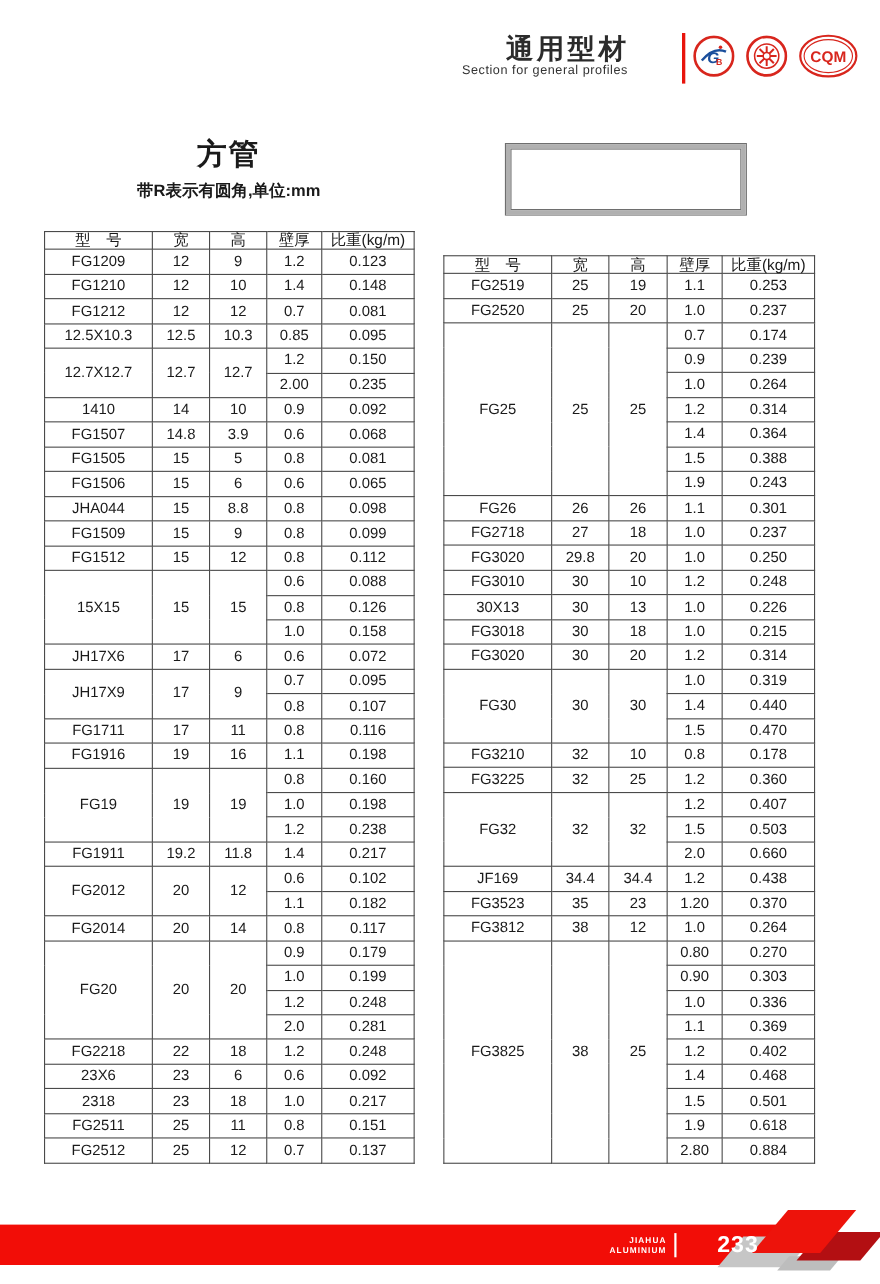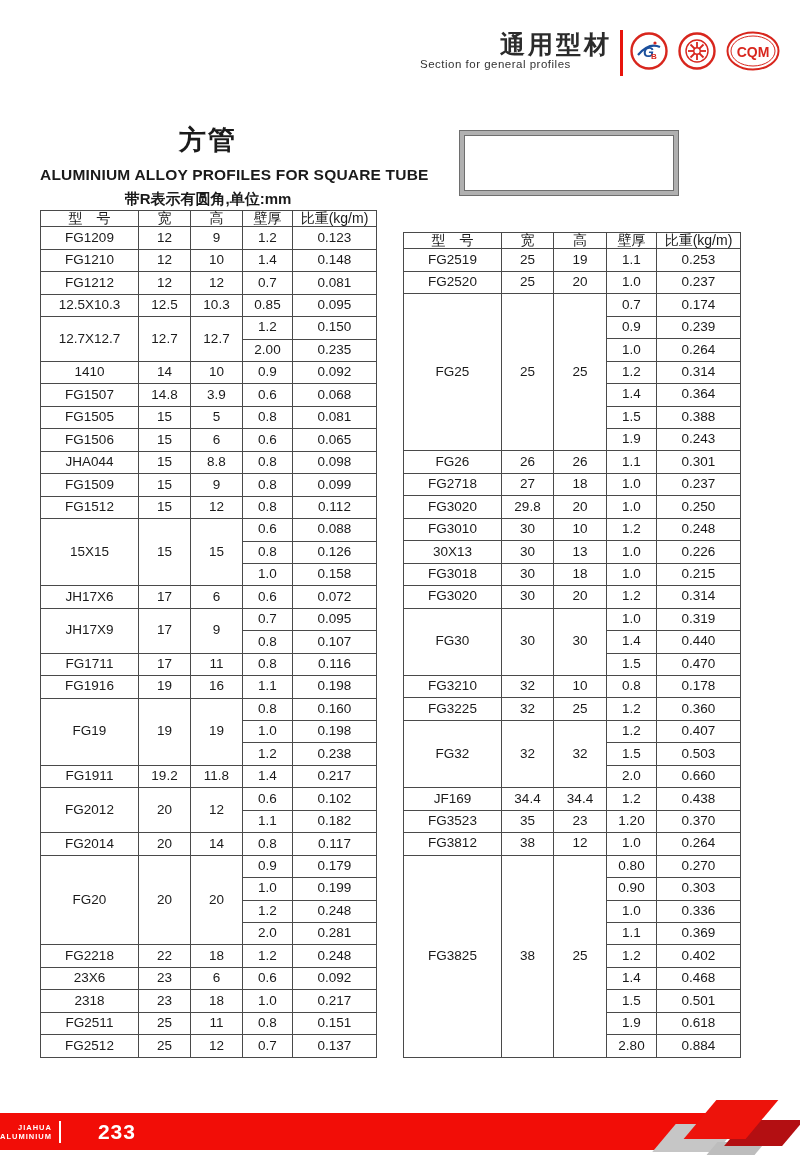--- a/index.html
+++ b/index.html
@@ -1,19 +1,19 @@
 <!DOCTYPE html>
 <html><head>
 <meta charset="utf-8">
 <style>
   * { margin:0; padding:0; box-sizing:border-box; }
   html,body { width:800px; height:1167px; background:#ffffff; font-family:"Liberation Sans", sans-serif; color:#1a1a1a; position:relative; overflow:hidden; }
 
   
-  .hdr-title-cn { position:absolute; top:28px; left:420px; width:192px; text-align:right; font-size:25px; font-weight:bold; letter-spacing:3px; color:#2b2b2b; }
+  .hdr-title-cn { position:absolute; top:28px; left:420px; width:192px; text-align:center; font-size:25px; font-weight:bold; letter-spacing:3px; color:#2b2b2b; }
   .hdr-sub-en  { position:absolute; top:58px; left:420px; width:192px; text-align:left; font-size:11.5px; letter-spacing:0.5px; color:#333; }
   .hdr-divider { position:absolute; top:30px; left:620px; width:3px; height:46px; background:#e8140c; }
   .hdr-logos   { position:absolute; top:30px; left:630px; width:150px; height:46px; display:flex; align-items:center; gap:10px; }
 
   
   .intro { position:absolute; top:122px; left:40px; width:336px; text-align:center; }
   .intro .t-cn { font-size:27px; font-weight:bold; letter-spacing:2px; }
   .intro .t-en { font-size:15.5px; font-weight:600; margin-top:8px; letter-spacing:0.2px; white-space:nowrap; }
   .intro .t-note { font-size:15px; font-weight:600; margin-top:6px; }
 
@@ -25,21 +25,21 @@
   
   table.spec { border-collapse:collapse; table-layout:fixed; position:absolute; }
   table.spec td, table.spec th { border:1px solid #4a4a4a; text-align:center; vertical-align:middle; font-size:13.5px; padding:0; line-height:1.1; }
   table.spec th { font-weight:normal; font-size:14px; }
   .tbl-left  { left:40px;  top:210px; width:336px; height:848px; }
   .tbl-right { left:403px; top:232px; width:337px; height:826px; }
 
   
   .foot-bar { position:absolute; top:1113px; left:0; width:730px; height:37px; background:#f20d07;
               clip-path:polygon(0 0, 727px 0, 693px 100%, 0 100%); }
-  .foot-content { position:absolute; top:1113px; left:0; width:700px; height:37px; display:flex; align-items:center; padding-right:10px; color:#ffffff; }
+  .foot-content { position:absolute; top:1113px; left:0; width:700px; height:37px; display:flex; align-items:center; justify-content:flex-end; padding-right:10px; color:#ffffff; }
   .foot-brand { text-align:right; font-size:7.5px; line-height:9px; letter-spacing:1px; font-weight:bold; }
   .foot-sep   { width:2px; height:22px; background:#ffffff; margin:0 6px 0 7px; }
   .foot-page  { font-size:21px; font-weight:bold; letter-spacing:1px;margin-left:31px; }
 
   .deco { position:absolute; transform:skewX(-40deg); }
   .deco-gray1   { left:664px; top:1124px; width:64px; height:28px; background:#c6c6c6; }
   .deco-gray2   { left:712px; top:1142px; width:48px; height:13px; background:#bdbdbd; }
   .deco-darkred { left:735px; top:1120px; width:58px; height:26px; background:#b30f12; }
   .deco-red     { left:700px; top:1100px; width:62px; height:39px; background:#ed130b; }
 
@@ -79,21 +79,20 @@
     <svg width="54" height="40" viewBox="0 0 54 40">
       <ellipse cx="27" cy="20" rx="25.5" ry="18.5" fill="#ffffff" stroke="#d8261d" stroke-width="2"></ellipse>
       <ellipse cx="27" cy="20" rx="22" ry="15" fill="none" stroke="#d8261d" stroke-width="1"></ellipse>
       <text x="27" y="25.5" text-anchor="middle" font-size="14" font-weight="bold" fill="#d8261d">CQM</text>
     </svg>
   </span>
 </div>
 
 <div class="intro">
   <div class="t-cn">方管</div>
-  <div class="t-en">ALUMINIUM ALLOY PROFILES FOR SQUARE TUBE</div>
   <div class="t-note">带R表示有圆角,单位:mm</div>
 </div>
 
 <div class="tube-outer">
   <div class="tube-wall">
     <div class="tube-inner"></div>
   </div>
 </div>
 
 <table class="spec tbl-left" id="tbl-left">

